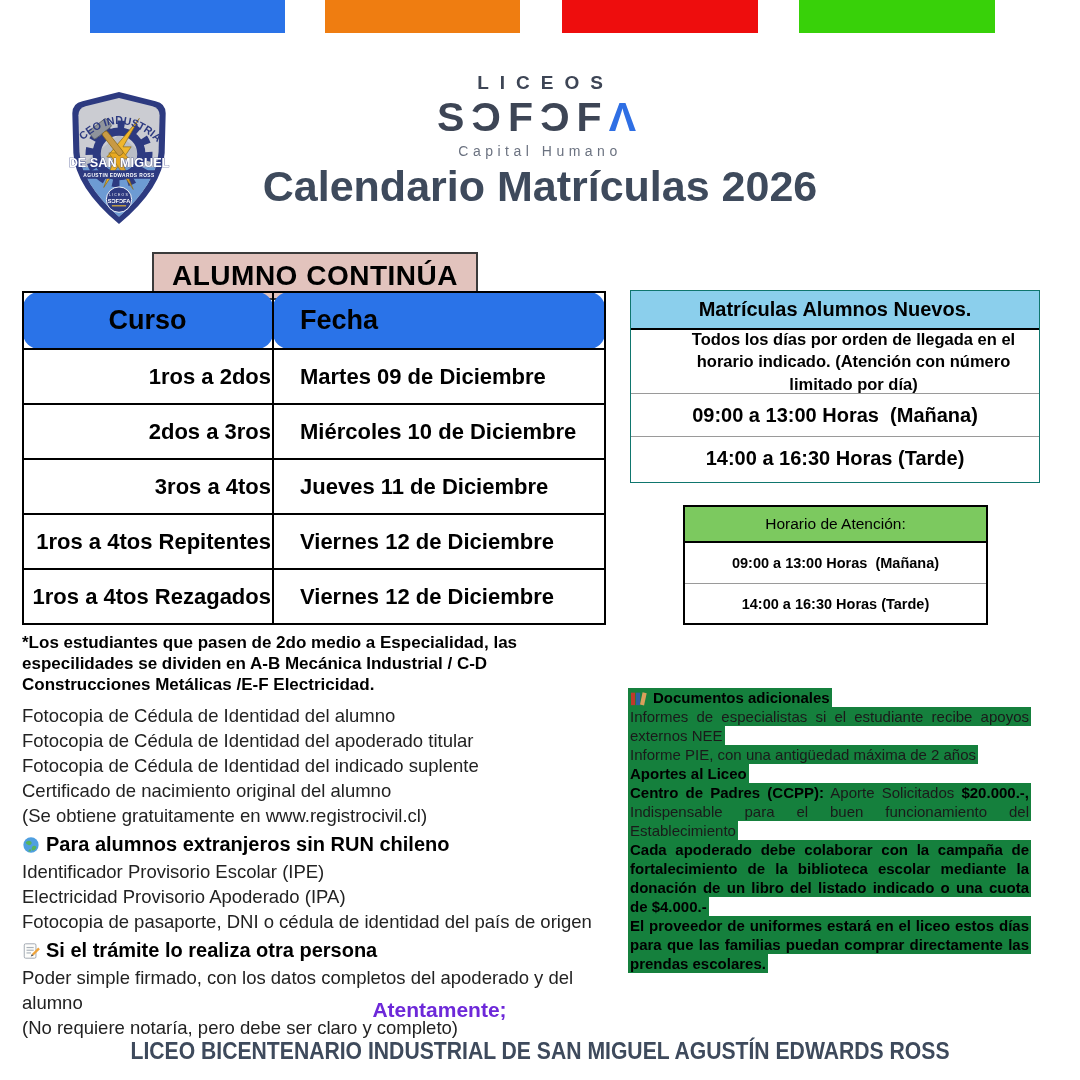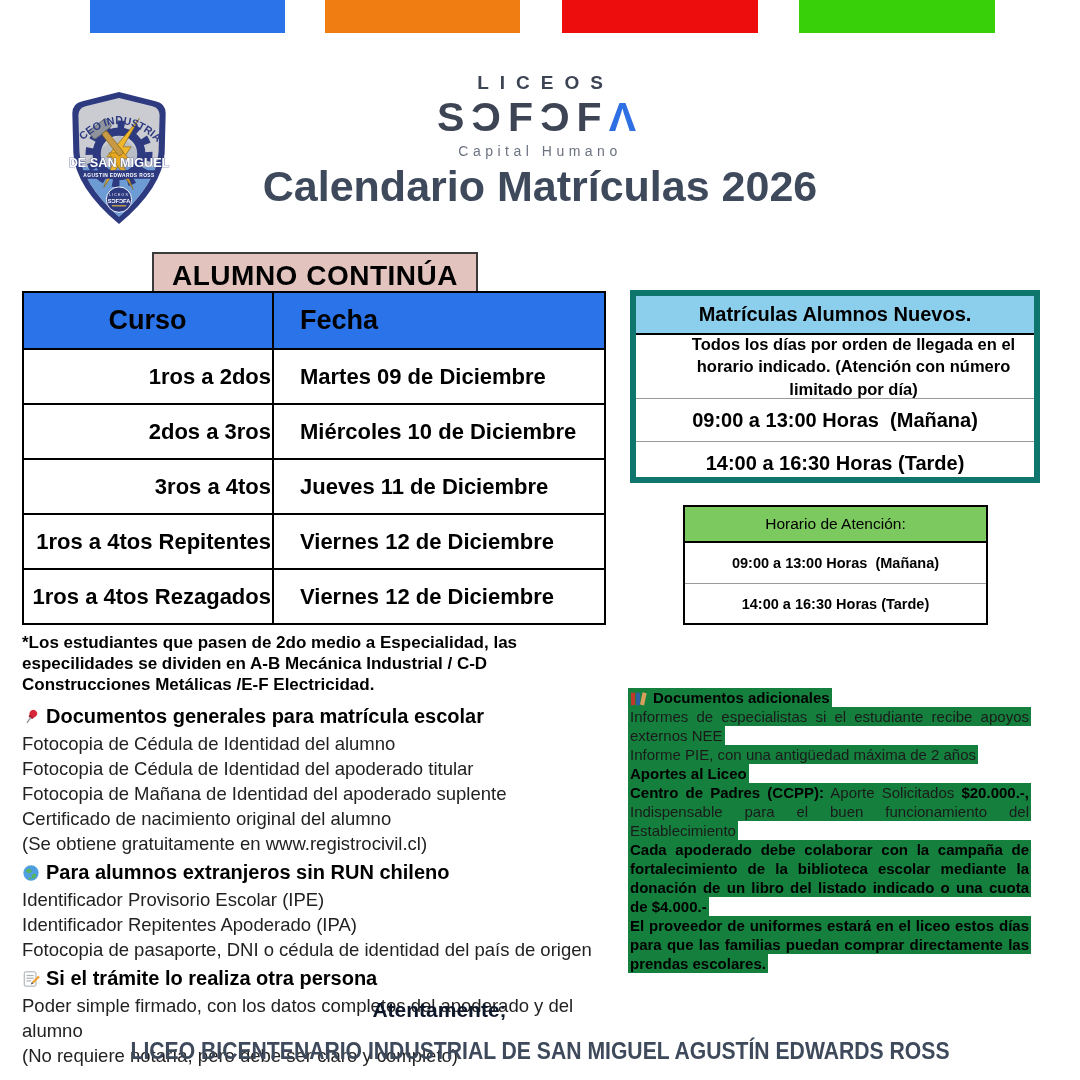--- a/index.html
+++ b/index.html
@@ -26,29 +26,29 @@
   .main-title{position:absolute;left:0;top:162px;width:1080px;text-align:center;
               font-size:43px;font-weight:800;color:#3e4a5c;letter-spacing:0px;}
 
   .badge{position:absolute;left:152px;top:252px;width:322px;height:44px;
          background:#e2c3bd;border:2px solid #3b3b3b;display:flex;align-items:center;justify-content:center;
          font-size:28px;font-weight:800;color:#000;letter-spacing:0.5px;}
 
   
   table.schedule{position:absolute;left:22px;top:291px;width:584px;border-collapse:collapse;}
   table.schedule th,table.schedule td{border:2px solid #000;font-weight:800;color:#000;}
-  table.schedule th{background:#2a73e8;height:53px;font-size:27px;text-align:left;padding-left:26px;}
+  table.schedule th{background:#2a73e8;height:53px;font-size:27px;text-align:left;padding-left:26px;border-radius:16px;}
   table.schedule th.c1{width:247px;text-align:center;padding-left:0;}
   table.schedule td{height:51px;font-size:22px;background:#fff;}
   table.schedule td.c1{text-align:right;}
   table.schedule td.c2{text-align:left;padding-left:26px;border-radius:12px;}
 
   
   .nuevos{position:absolute;left:630px;top:290px;width:410px;height:193px;
-          border:6px solid #0f766e;box-sizing:border-box;background:#fff;}
+          border:1px solid #0f766e;box-sizing:border-box;background:#fff;}
   .nuevos .hd{height:37px;background:#8bcfec;border-bottom:2px solid #000;
           display:flex;align-items:center;justify-content:center;font-size:20px;font-weight:800;color:#000;}
   .nuevos .note{height:63px;display:flex;align-items:center;justify-content:center;text-align:center;
           font-size:16.5px;font-weight:800;line-height:1.35;padding:0 8px;color:#000;margin-left:37px;}
   .nuevos .time{height:42px;border-top:1px solid #9a9a9a;display:flex;align-items:center;justify-content:center;
           font-size:20px;font-weight:800;color:#000;white-space:pre-wrap;}
 
   
   .horario{position:absolute;left:683px;top:505px;width:305px;height:120px;
            border:2.5px solid #000;box-sizing:border-box;background:#fff;}
@@ -66,21 +66,21 @@
   .icon{display:inline-block;vertical-align:-3px;margin-right:6px;}
 
   
   .rightcol{position:absolute;left:628px;top:688px;width:403px;font-size:15px;line-height:19px;color:#1a1a1a;}
   .rightcol p{margin:0;text-align:justify;}
   .hl{background:#15803d;padding:1px 2px;-webkit-box-decoration-break:clone;box-decoration-break:clone;}
   .b{font-weight:800;color:#000;}
 
   
   .closing{position:absolute;left:0;top:998px;width:879px;text-align:center;
-           font-size:21px;font-weight:800;color:#0f172a;}
+           font-size:21px;font-weight:800;color:#6d28d9;}
   .school{position:absolute;left:0;top:1038px;width:1080px;text-align:center;
           font-size:23px;font-weight:700;color:#3e4a5c;transform:scaleX(0.92);}
 </style>
 </head>
 <body>
 
 <div id="page">
 
   <div class="bar blue"></div>
   <div class="bar orange"></div>
@@ -171,45 +171,36 @@
 
   <div class="horario">
     <div class="hd">Horario de Atención:</div>
     <div class="time">09:00 a 13:00 Horas  (Mañana)</div>
     <div class="time">14:00 a 16:30 Horas (Tarde)</div>
   </div>
 
   <div class="leftcol">
     <p class="note">*Los estudiantes que pasen de 2do medio a Especialidad, las especilidades se dividen en A-B Mecánica Industrial / C-D Construcciones Metálicas /E-F Electricidad.</p>
 
-    <div class="heading">
-      <svg class="icon" width="18" height="18" viewBox="0 0 20 20">
-        <g transform="rotate(35 10 10)">
-          <circle cx="10" cy="5.5" r="4.2" fill="#d6273a"></circle>
-          <rect x="7.2" y="8.6" width="5.6" height="2.6" rx="1" fill="#a81f30"></rect>
-          <rect x="9.3" y="10.5" width="1.5" height="7.5" fill="#8d939b"></rect>
-        </g>
-      </svg><span>Documentos generales para matrícula escolar</span>
-    </div>
     <div class="item">Fotocopia de Cédula de Identidad del alumno</div>
     <div class="item">Fotocopia de Cédula de Identidad del apoderado titular</div>
-    <div class="item">Fotocopia de Mañana de Identidad del apoderado suplente</div>
+    <div class="item">Fotocopia de Cédula de Identidad del indicado suplente</div>
     <div class="item">Certificado de nacimiento original del alumno</div>
     <div class="item">(Se obtiene gratuitamente en www.registrocivil.cl)</div>
 
     <div class="heading">
       <svg class="icon" width="18" height="18" viewBox="0 0 20 20">
         <circle cx="10" cy="10" r="8.5" fill="#4f9fe0"></circle>
         <path d="M4 7 Q7 4 10 6 Q12 8 9 10 Q5 11 4 7Z" fill="#57b45c"></path>
         <path d="M12 11 Q16 10 16 13 Q14 17 11 16 Q10 13 12 11Z" fill="#57b45c"></path>
         <path d="M8 15 Q10 14 10 16 Q9 18 7 17Z" fill="#57b45c"></path>
       </svg><span>Para alumnos extranjeros sin RUN chileno</span>
     </div>
     <div class="item">Identificador Provisorio Escolar (IPE)</div>
-    <div class="item">Identificador Repitentes Apoderado (IPA)</div>
+    <div class="item">Electricidad Provisorio Apoderado (IPA)</div>
     <div class="item"> Fotocopia de pasaporte, DNI o cédula de identidad del país de origen</div>
 
     <div class="heading">
       <svg class="icon" width="18" height="18" viewBox="0 0 20 20">
         <rect x="2.5" y="2" width="13" height="16" rx="1.5" fill="#fdfdfb" stroke="#9aa2ab" stroke-width="1"></rect>
         <rect x="5" y="5.5" width="8" height="1.3" fill="#aab2ba"></rect>
         <rect x="5" y="8.5" width="8" height="1.3" fill="#aab2ba"></rect>
         <rect x="5" y="11.5" width="5" height="1.3" fill="#aab2ba"></rect>
         <g transform="rotate(45 14 12)">
           <rect x="12.7" y="5" width="2.6" height="10" fill="#efa33a"></rect>

